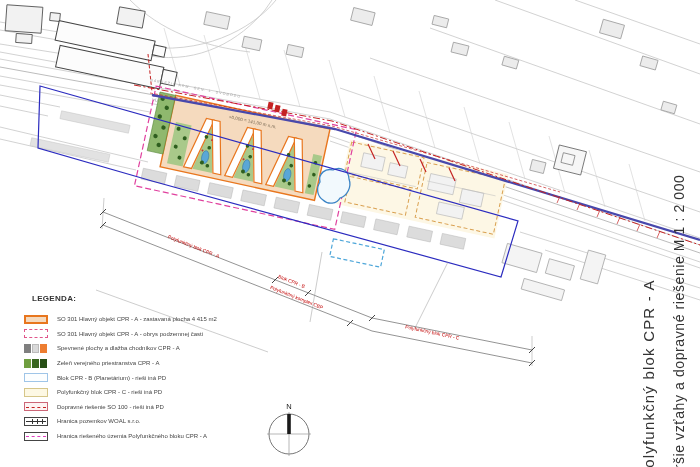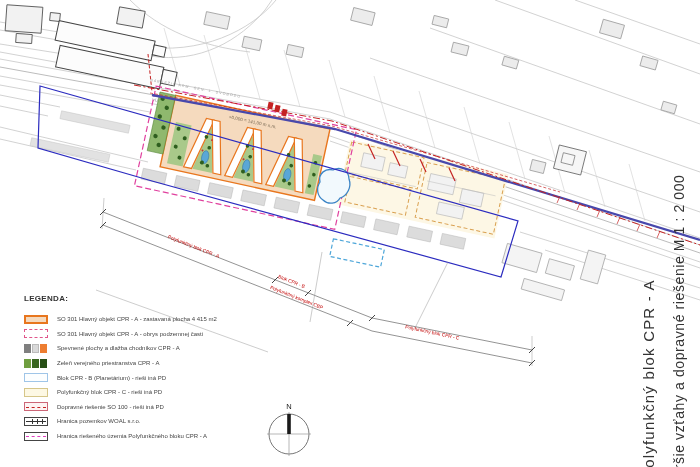--- a/index.html
+++ b/index.html
@@ -1,21 +1,21 @@
 <!DOCTYPE html>
 <html><head>
 <meta charset="utf-8">
 <style>
   html,body{margin:0;padding:0;background:#888;}
   .canvas{position:relative;width:700px;height:467px;background:#fff;overflow:hidden;
           font-family:"Liberation Sans",sans-serif;}
   svg{position:absolute;left:0;top:0;font-family:"Liberation Sans",sans-serif;}
   
   .legend{position:absolute;left:24px;top:294px;width:310px;}
-  .legend-title{font-size:8px;font-weight:bold;color:#333;letter-spacing:.3px;margin:0 0 9px 0;}
+  .legend-title{font-size:8px;font-weight:bold;color:#333;letter-spacing:.3px;margin:0 0 9px 8px;}
   .legend-row{display:flex;align-items:center;height:14.6px;}
   .legend-label{font-size:6px;color:#444;white-space:nowrap;}
   .swatch{width:24px;height:9px;margin-right:9px;flex:none;position:relative;box-sizing:border-box;}
   .sw-main{background:#f5dabe;border:2px solid #e8761e;}
   .sw-underground{background:#fff;border:1.5px dashed #e0558a;}
   .sw-3sq{display:flex;gap:1px;border:none;}
   .sw-3sq span{display:block;width:7px;height:9px;}
   .sw-paved span:nth-child(1){background:#7f7f7f;}
   .sw-paved span:nth-child(2){background:#d9d9d9;border:.5px solid #bbb;box-sizing:border-box;}
   .sw-paved span:nth-child(3){background:#ed7d31;}

